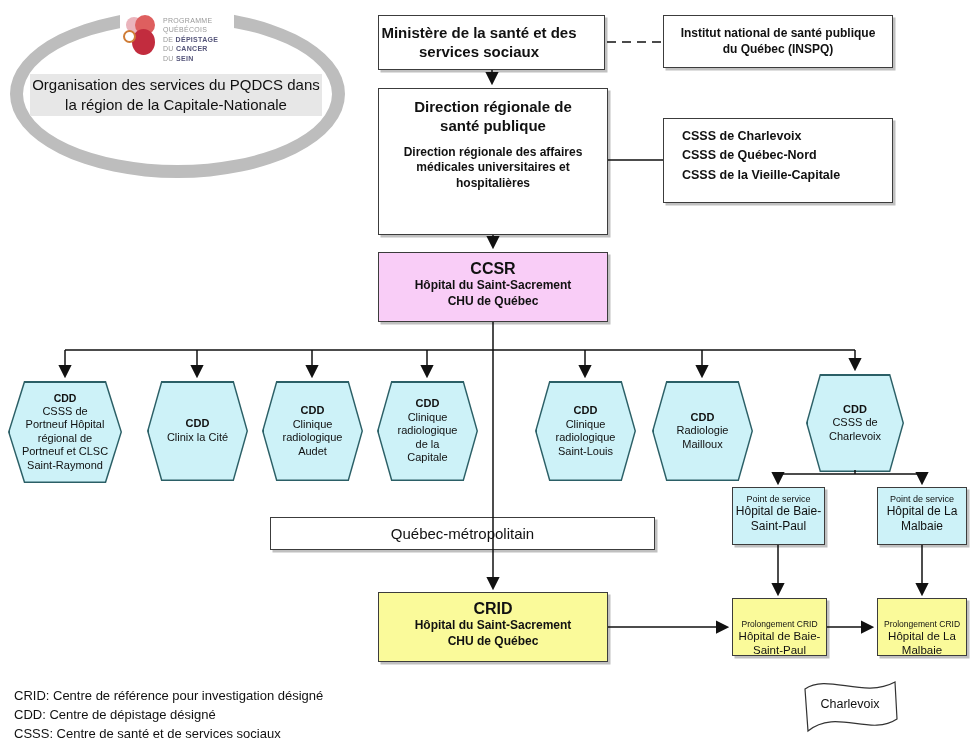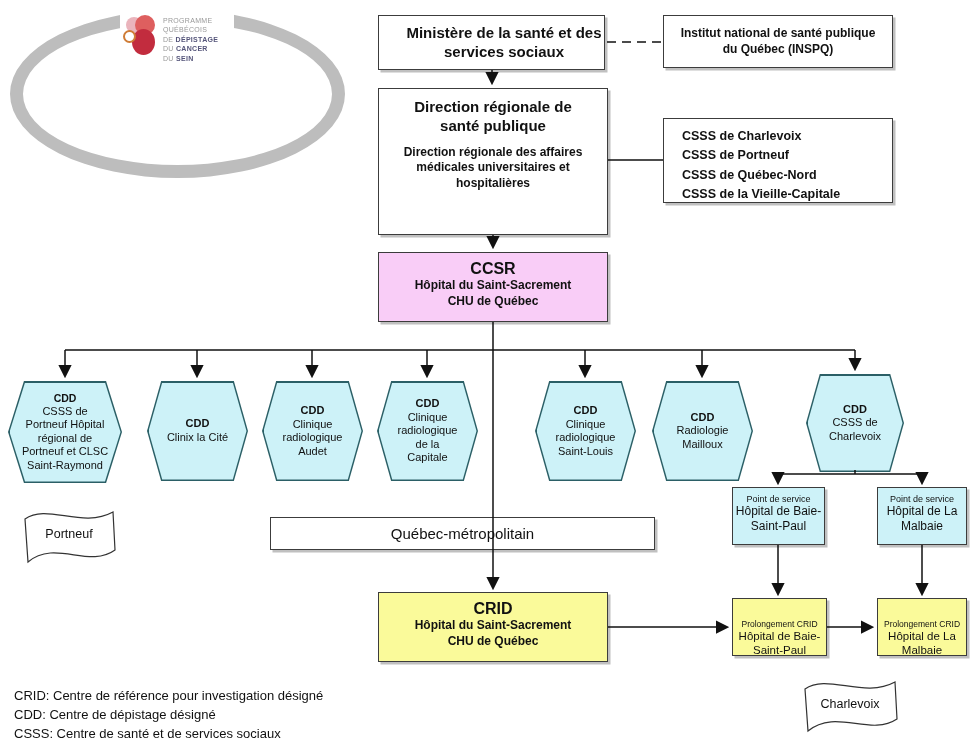--- a/index.html
+++ b/index.html
@@ -74,38 +74,40 @@
       <div class="c c4"></div>
     </div>
     <div id="logo-text">
       <div><span>PROGRAMME</span><b></b></div>
       <div><span>QUÉBÉCOIS</span><b></b></div>
       <div><span>DE </span><b>DÉPISTAGE</b></div>
       <div><span>DU </span><b>CANCER</b></div>
       <div><span>DU </span><b>SEIN</b></div>
     </div>
   </div>
-
-  <div class="abs box z2" style="left:378px;top:15px;width:227px;height:55px;display:flex;align-items:center;justify-content:flex-end;">
+  <div id="title-strip" class="abs">
+    <span>Organisation des services du PQDCS dans la région de la Capitale-Nationale</span>
+  </div>
+
+  <div class="abs box z2" style="left:378px;top:15px;width:227px;height:55px;display:flex;align-items:center;justify-content:flex-start;">
     <div class="b15" style="width:200px;">Ministère de la santé et des services sociaux</div>
   </div>
 
   <div class="abs box z2" style="left:663px;top:15px;width:230px;height:53px;display:flex;align-items:center;justify-content:center;">
     <div class="b12" style="width:210px;">Institut national de santé publique du Québec (INSPQ)</div>
   </div>
 
   <div class="abs box z2" style="left:378px;top:88px;width:230px;height:147px;">
     <div class="b15" style="margin:9px 30px 0;">Direction régionale de santé publique</div>
     <div class="b12" style="margin:9px 14px 0;">Direction régionale des affaires médicales universitaires et hospitalières</div>
   </div>
 
   <div class="abs box z2" style="left:663px;top:118px;width:230px;height:85px;text-align:left;">
     <div style="font-weight:bold;font-size:12.5px;line-height:1.55;padding:8px 0 0 18px;">
       <div>CSSS de Charlevoix</div>
-      <div>CSSS de Portneuf</div>
       <div>CSSS de Québec-Nord</div>
       <div>CSSS de la Vieille-Capitale</div>
     </div>
   </div>
 
   <div class="abs box pink z2" style="left:378px;top:252px;width:230px;height:70px;">
     <div style="font-weight:bold;font-size:16px;margin-top:7px;">CCSR</div>
     <div class="b12">Hôpital du Saint-Sacrement</div>
     <div class="b12">CHU de Québec</div>
   </div>
@@ -150,26 +152,20 @@
     <div class="hex-in">
         <div class="hx-t">CDD</div>
         <div class="hx-n">CSSS de Charlevoix</div>
       </div>
   </div>
 
   <div class="abs box z2" style="left:270px;top:517px;width:385px;height:33px;display:flex;align-items:center;justify-content:center;font-size:15px;">
     <span>Québec-métropolitain</span>
   </div>
 
-  <div class="abs flag z2" style="left:18px;top:505px;width:102px;height:64px;">
-    <svg width="102" height="64" viewBox="0 0 102 64">
-      <path d="M7,14 C29,-2 64,24 95,7 L97,45 C71,64 37,34 10,57 Z" fill="#fff" stroke="#333" stroke-width="1.2"></path>
-    </svg>
-    <span>Portneuf</span>
-  </div>
 
   <div class="abs flag z2" style="left:798px;top:675px;width:104px;height:62px;">
     <svg width="104" height="62" viewBox="0 0 104 62">
       <path d="M7,14 C29,-2 66,24 97,7 L99,44 C72,62 38,33 10,56 Z" fill="#fff" stroke="#333" stroke-width="1.2"></path>
     </svg>
     <span>Charlevoix</span>
   </div>
 
   <div class="abs box cyan svc z2" style="left:732px;top:487px;width:93px;height:58px;">
     <div class="lbl">Point de service</div>

